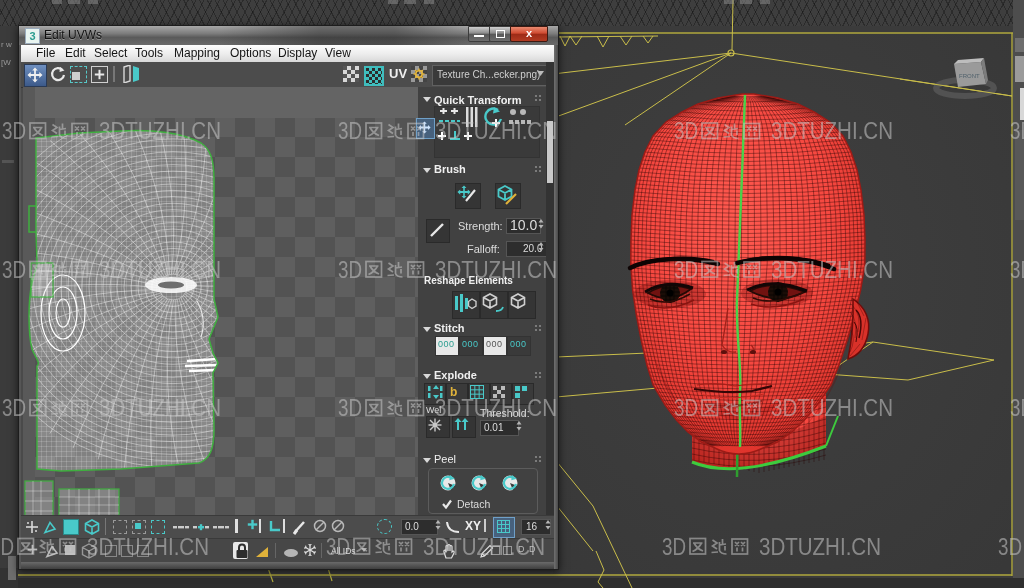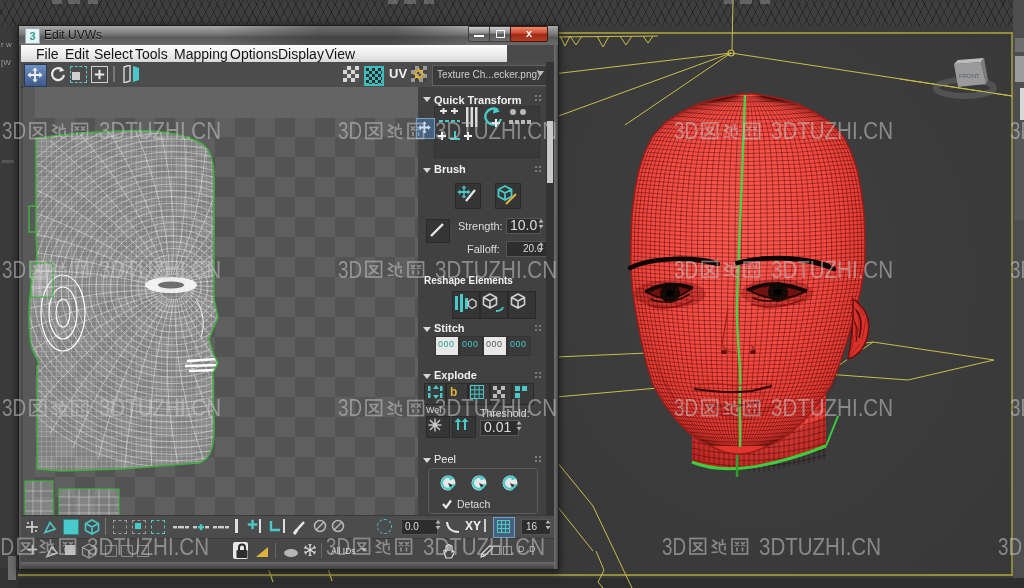--- a/index.html
+++ b/index.html
@@ -307,21 +307,21 @@
     <div class="abs" style="left:6px;top:2px;width:13px;height:14px;background:#e8f4f0;border:1px solid #9ab;text-align:center;font-size:11px;font-weight:bold;color:#2a9d8f;line-height:14px">3</div>
     <div class="abs" style="left:25px;top:2px;font-size:12px;color:#101010;text-shadow:0 1px 0 rgba(255,255,255,0.35)">Edit UVWs</div>
     <div class="abs" style="left:449px;top:0px;width:21px;height:14px;background:linear-gradient(180deg,#cfcfcf,#8a8a8a 45%,#585858 50%,#6d6d6d);border:1px solid #3c3c3c;border-radius:0 0 2px 2px">
           <span class="abs" style="left:5px;top:8px;width:10px;height:2px;background:#fff"></span>
         </div>
     <div class="abs" style="left:470px;top:0px;width:21px;height:14px;background:linear-gradient(180deg,#cfcfcf,#8a8a8a 45%,#585858 50%,#6d6d6d);border:1px solid #3c3c3c;border-radius:0 0 2px 2px">
           <span class="abs" style="left:6px;top:3px;width:7px;height:6px;border:1.5px solid #fff"></span>
         </div>
     <div class="abs" style="left:491px;top:0px;width:36px;height:14px;background:linear-gradient(180deg,#e98a70,#cf4a30 45%,#9c2a16 50%,#b23b22);border:1px solid #3c1a12;border-radius:0 0 2px 2px;color:#fff;text-align:center;font-size:11px;font-weight:bold;line-height:13px">x</div>
   </div>
-  <div class="abs" style="left:2px;top:19px;width:486px;height:17px;background:linear-gradient(180deg,#fdfdfd,#ececec 55%,#d8d8d8);border-bottom:1px solid #999;color:#141414;font-size:14px">
+  <div class="abs" style="left:2px;top:19px;width:535px;height:17px;background:linear-gradient(180deg,#fdfdfd,#ececec 55%,#d8d8d8);border-bottom:1px solid #999;color:#141414;font-size:12px">
     <span class="abs" style="left:15px;top:1px">File</span>
     <span class="abs" style="left:44px;top:1px">Edit</span>
     <span class="abs" style="left:73px;top:1px">Select</span>
     <span class="abs" style="left:114px;top:1px">Tools</span>
     <span class="abs" style="left:153px;top:1px">Mapping</span>
     <span class="abs" style="left:209px;top:1px">Options</span>
     <span class="abs" style="left:257px;top:1px">Display</span>
     <span class="abs" style="left:304px;top:1px">View</span>
   </div>
   <div class="abs" style="left:2px;top:36px;width:535px;height:25px;background:#4c4c4c;border-bottom:1px solid #333">
@@ -703,21 +703,21 @@
           <circle cx="7" cy="7" r="2.2" fill="#c8c8c8"></circle>
         </svg>
 <div class="abs" style="left:34px;top:329px;width:22px;height:20px;background:#353535;border:1px solid #2a2a2a;"></div>
 <svg class="abs" style="left:36px;top:331px;" width="19" height="17" viewBox="0 0 19 17">
           <g fill="#49c9c9">
             <path d="M4,0 L7.5,4 H5 V12 H3 V4 H0.5 Z"></path>
             <path d="M11,0 L14.5,4 H12 V12 H10 V4 H7.5 Z"></path>
           </g>
         </svg>
 <div class="abs" style="left:62px;top:320px;color:#dcdcdc;font-size:10.5px">Threshold:</div>
-<div class="abs" style="left:62px;top:333px;width:34px;height:14px;background:#2d2d2d;border:1px solid #555;color:#ddd;font-size:14px;line-height:13px;padding-left:3px">0.01</div>
+<div class="abs" style="left:62px;top:333px;width:34px;height:14px;background:#2d2d2d;border:1px solid #555;color:#ddd;font-size:10px;line-height:13px;padding-left:3px">0.01</div>
 <svg class="abs" style="left:98px;top:333px;" width="7" height="6" viewBox="0 0 7 6">
           <path d="M0.5,4.5 H5.5 L3,1 Z" fill="#b5b5b5"></path>
         </svg>
         <svg class="abs" style="left:98px;top:339px;" width="7" height="6" viewBox="0 0 7 6">
           <path d="M0.5,1 H5.5 L3,4.5 Z" fill="#b5b5b5"></path>
         </svg>
 <svg class="abs" style="left:5px;top:369px;" width="8" height="8" viewBox="0 0 8 8">
           <path d="M0,2 H8 L4,7 Z" fill="#d8d8d8"></path>
         </svg>
 <div class="abs" style="left:16px;top:366px;color:#f0f0f0;font-weight:normal;font-size:11px">Peel</div>

